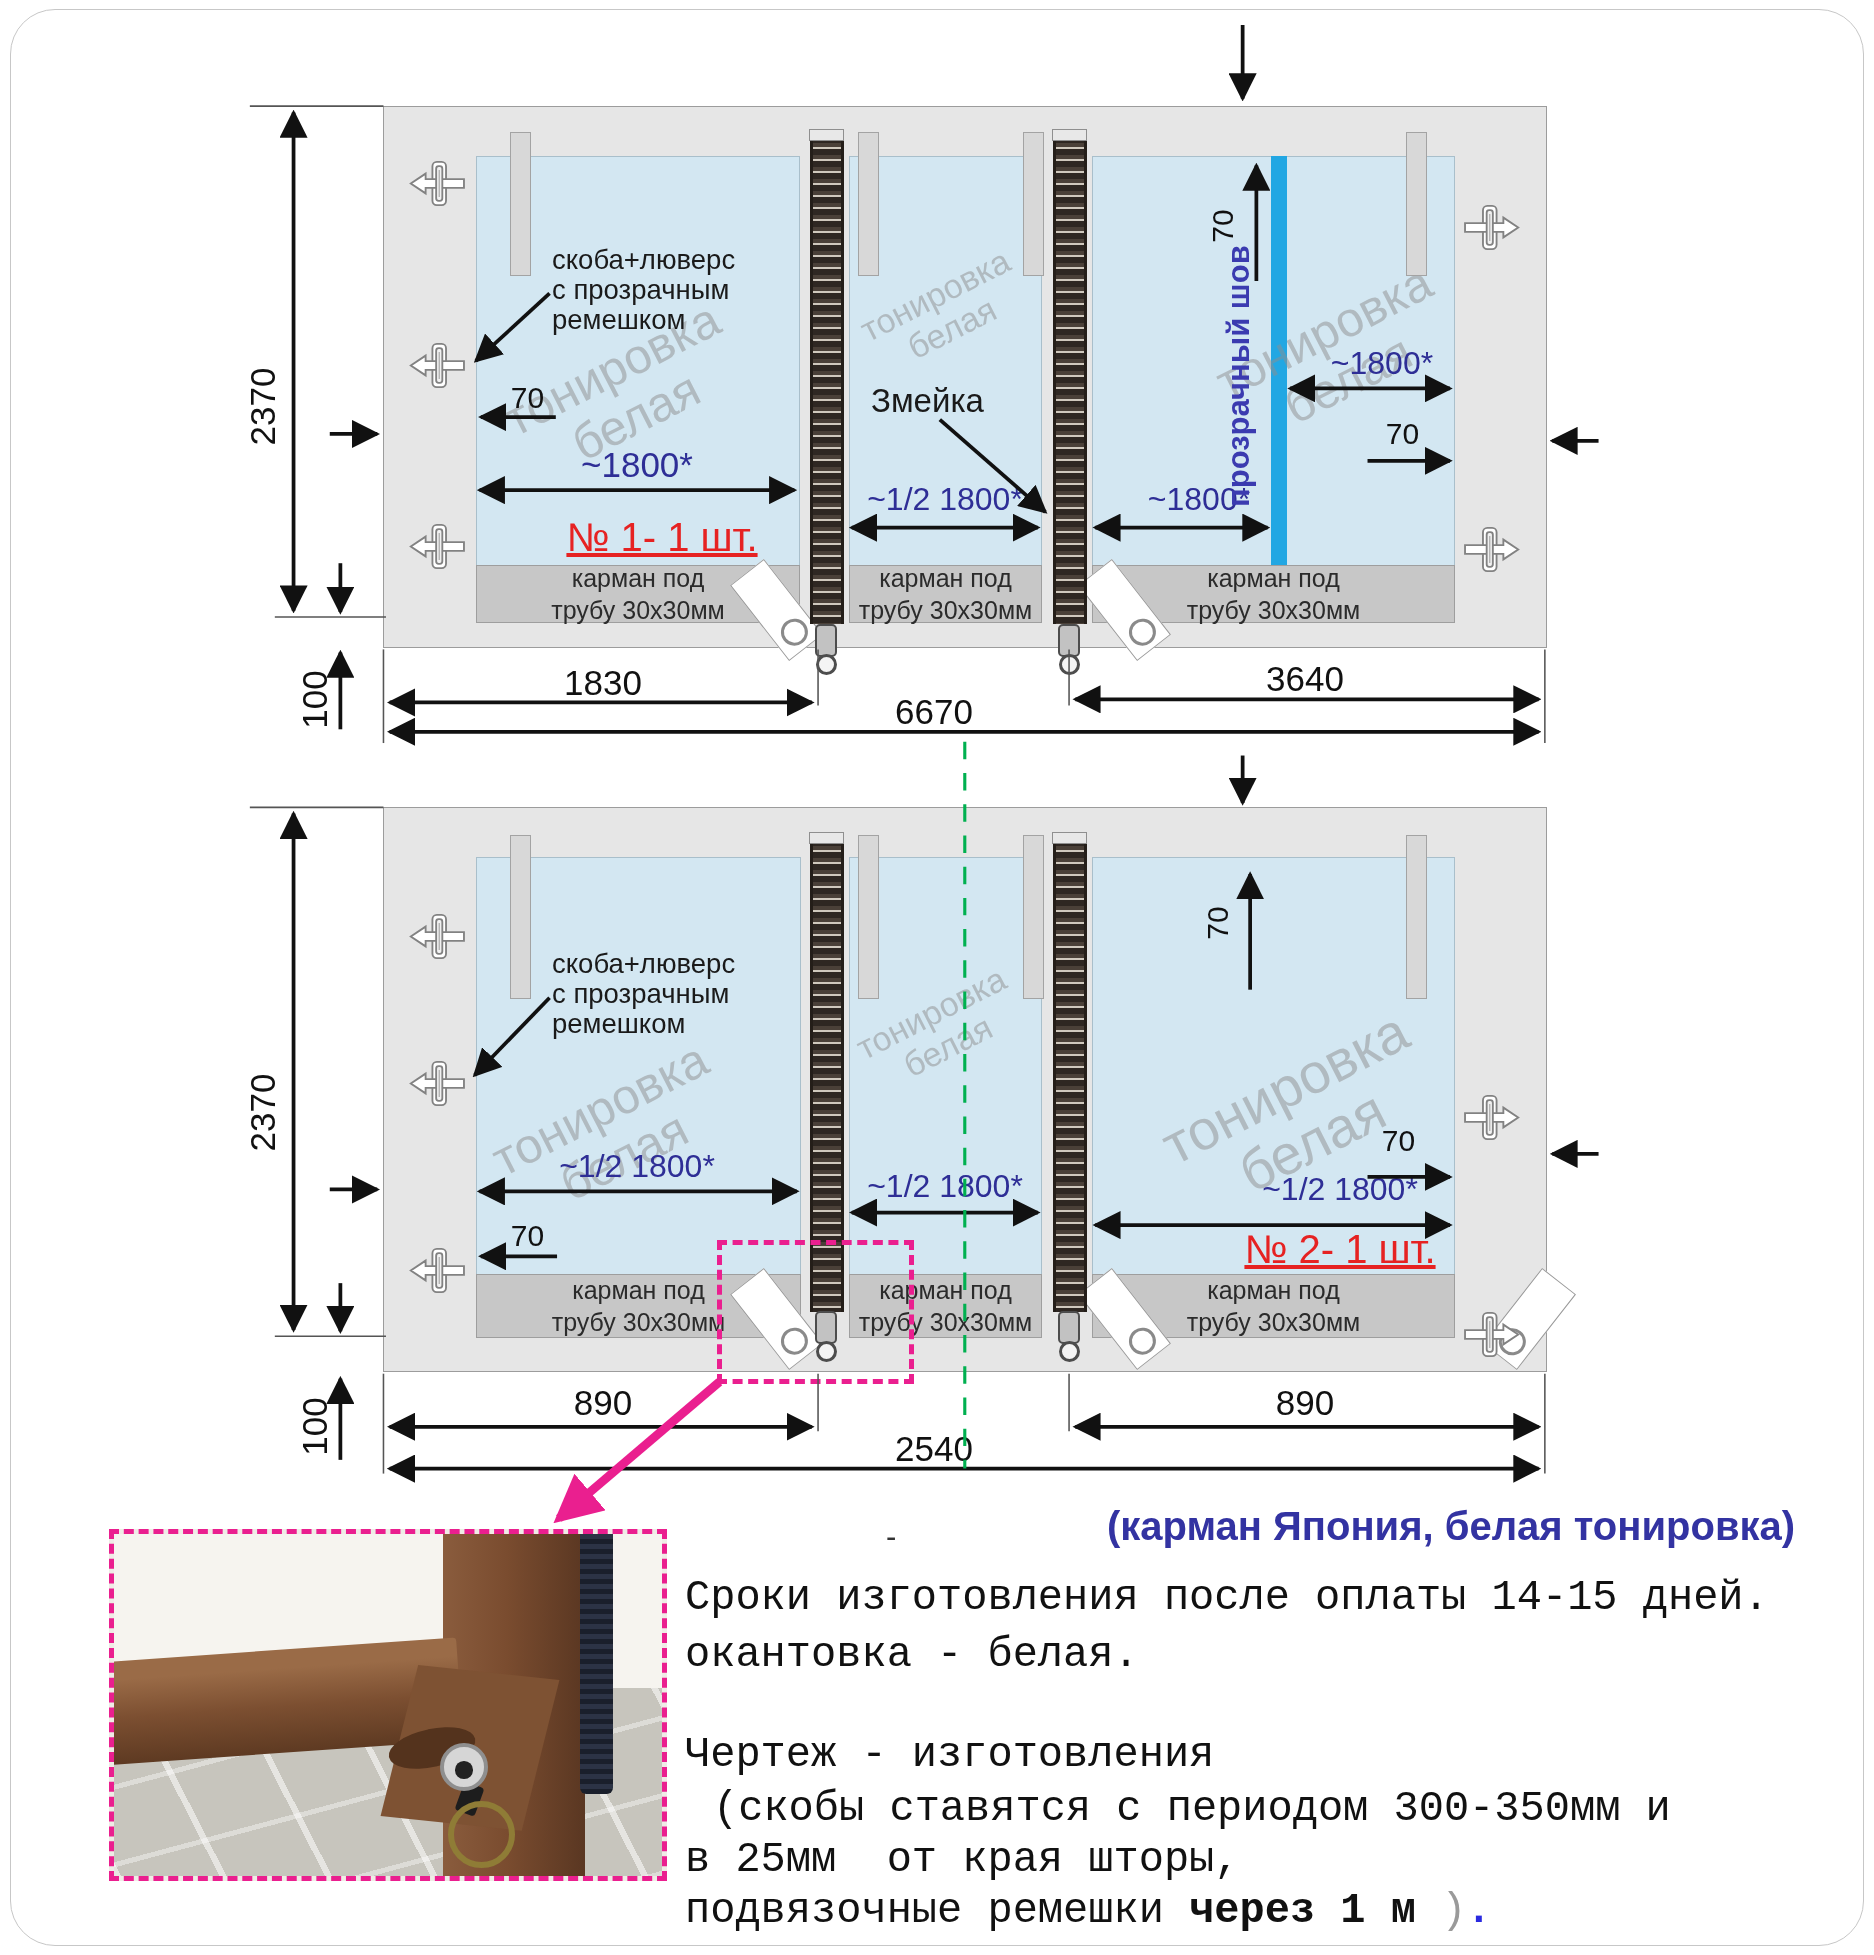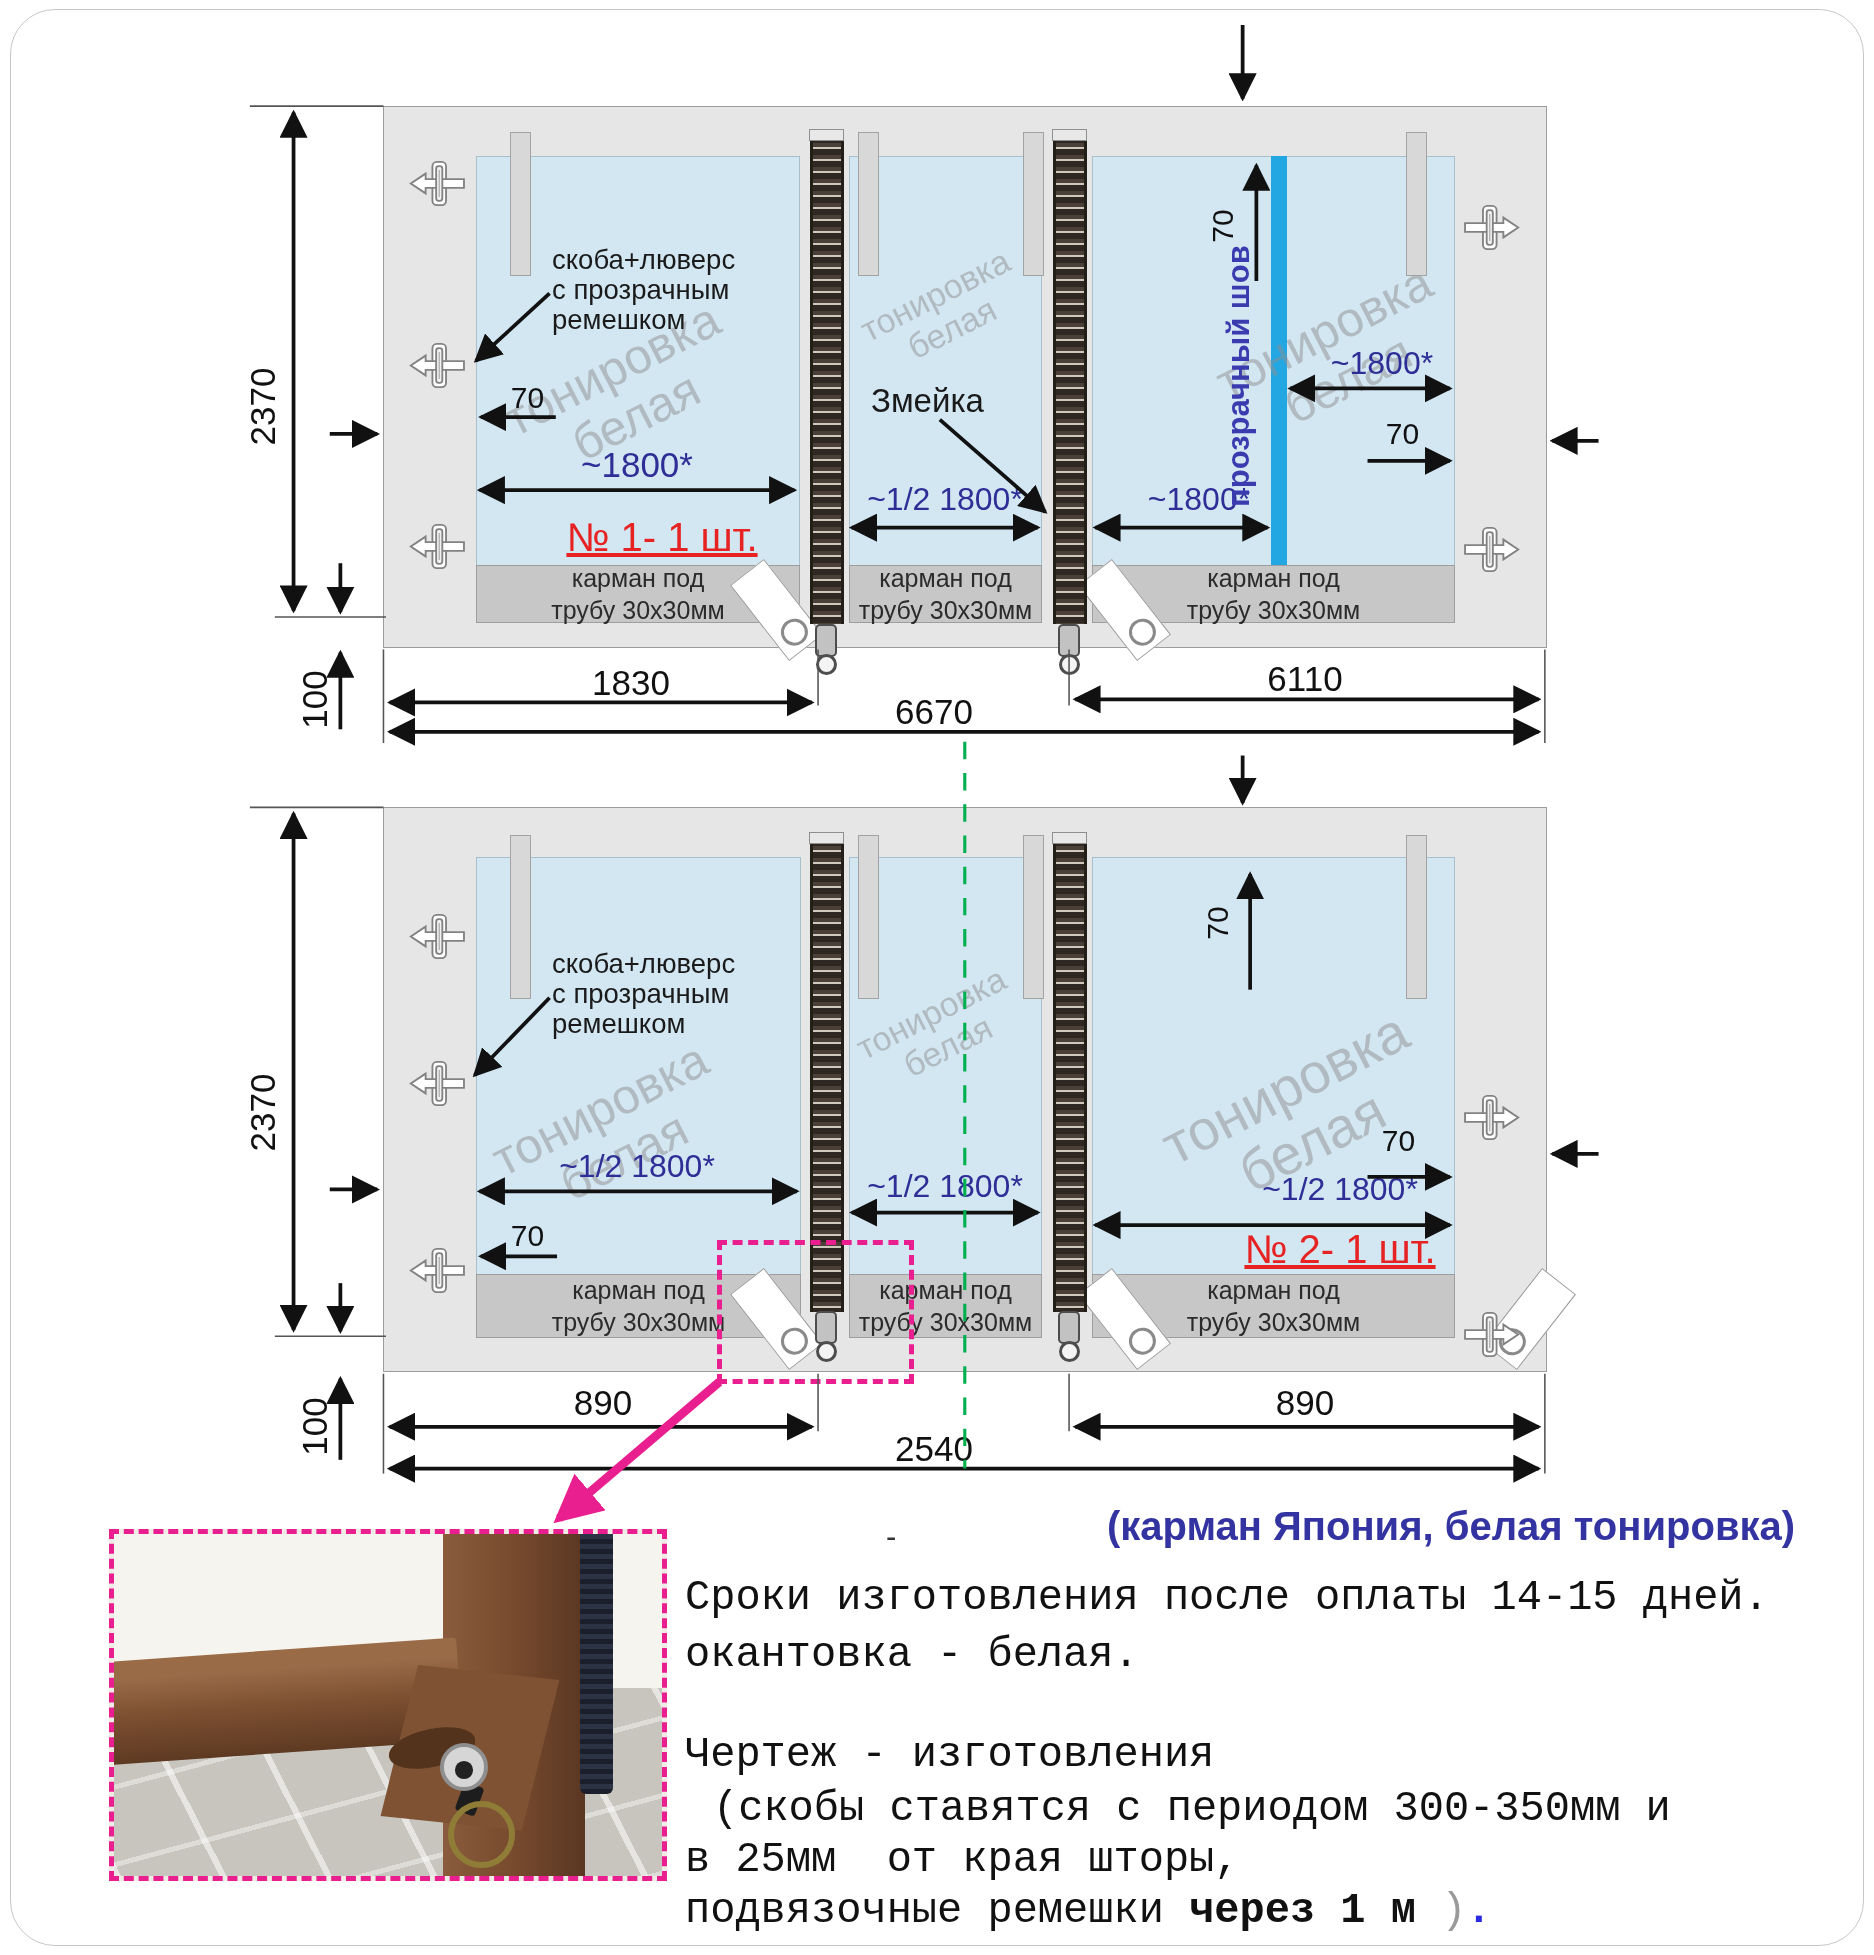--- a/index.html
+++ b/index.html
@@ -130,22 +130,22 @@
 <div class="lbl" style="left:871px;top:382px;font-size:33px;">Змейка</div>
 <div class="lbl ctr navy" style="left:845px;top:481px;width:200px;font-size:32px;">~1/2 1800*</div>
 <div class="lbl ctr navy" style="left:1102px;top:481px;width:194px;font-size:32px;">~1800*</div>
 <div class="lbl ctr navy" style="left:1285px;top:345px;width:194px;font-size:32px;">~1800*</div>
 <div class="lbl ctr dimnum" style="left:1365px;top:417px;width:75px;font-size:30px;">70</div>
 <div class="lbl ctr dimnum rot90" style="left:1188px;top:209px;width:69px;font-size:30px;">70</div>
 <div class="lbl vert" style="left:1221px;top:209px;width:39px;height:334px;font-size:31px;font-weight:600;color:#3b3bb0;">прозрачный шов</div>
 
 <div class="lbl ctr dimnum rot90" style="left:199px;top:388px;width:125px;height:37px;">2370</div>
 <div class="lbl ctr dimnum rot90" style="left:262px;top:682px;width:100px;height:35px;">100</div>
-<div class="lbl ctr dimnum" style="left:528px;top:663px;width:206px;">1830</div>
-<div class="lbl ctr dimnum" style="left:1202px;top:659px;width:206px;">6110</div>
+<div class="lbl ctr dimnum" style="left:500px;top:663px;width:206px;">1830</div>
+<div class="lbl ctr dimnum" style="left:1202px;top:659px;width:206px;">3640</div>
 <div class="lbl ctr dimnum" style="left:831px;top:692px;width:206px;">6670</div>
 
 <div class="outer" style="left:383px;top:807px;width:1162px;height:563px;"></div>
 
 <div class="panel" style="left:476px;top:857px;width:323px;height:417px;"></div>
 <div class="panel" style="left:849px;top:857px;width:191px;height:417px;"></div>
 <div class="panel" style="left:1092px;top:857px;width:361px;height:417px;"></div>
 
 <div class="wm" style="left:456px;top:1080px;width:312px;">
   <div>тонировка</div>

